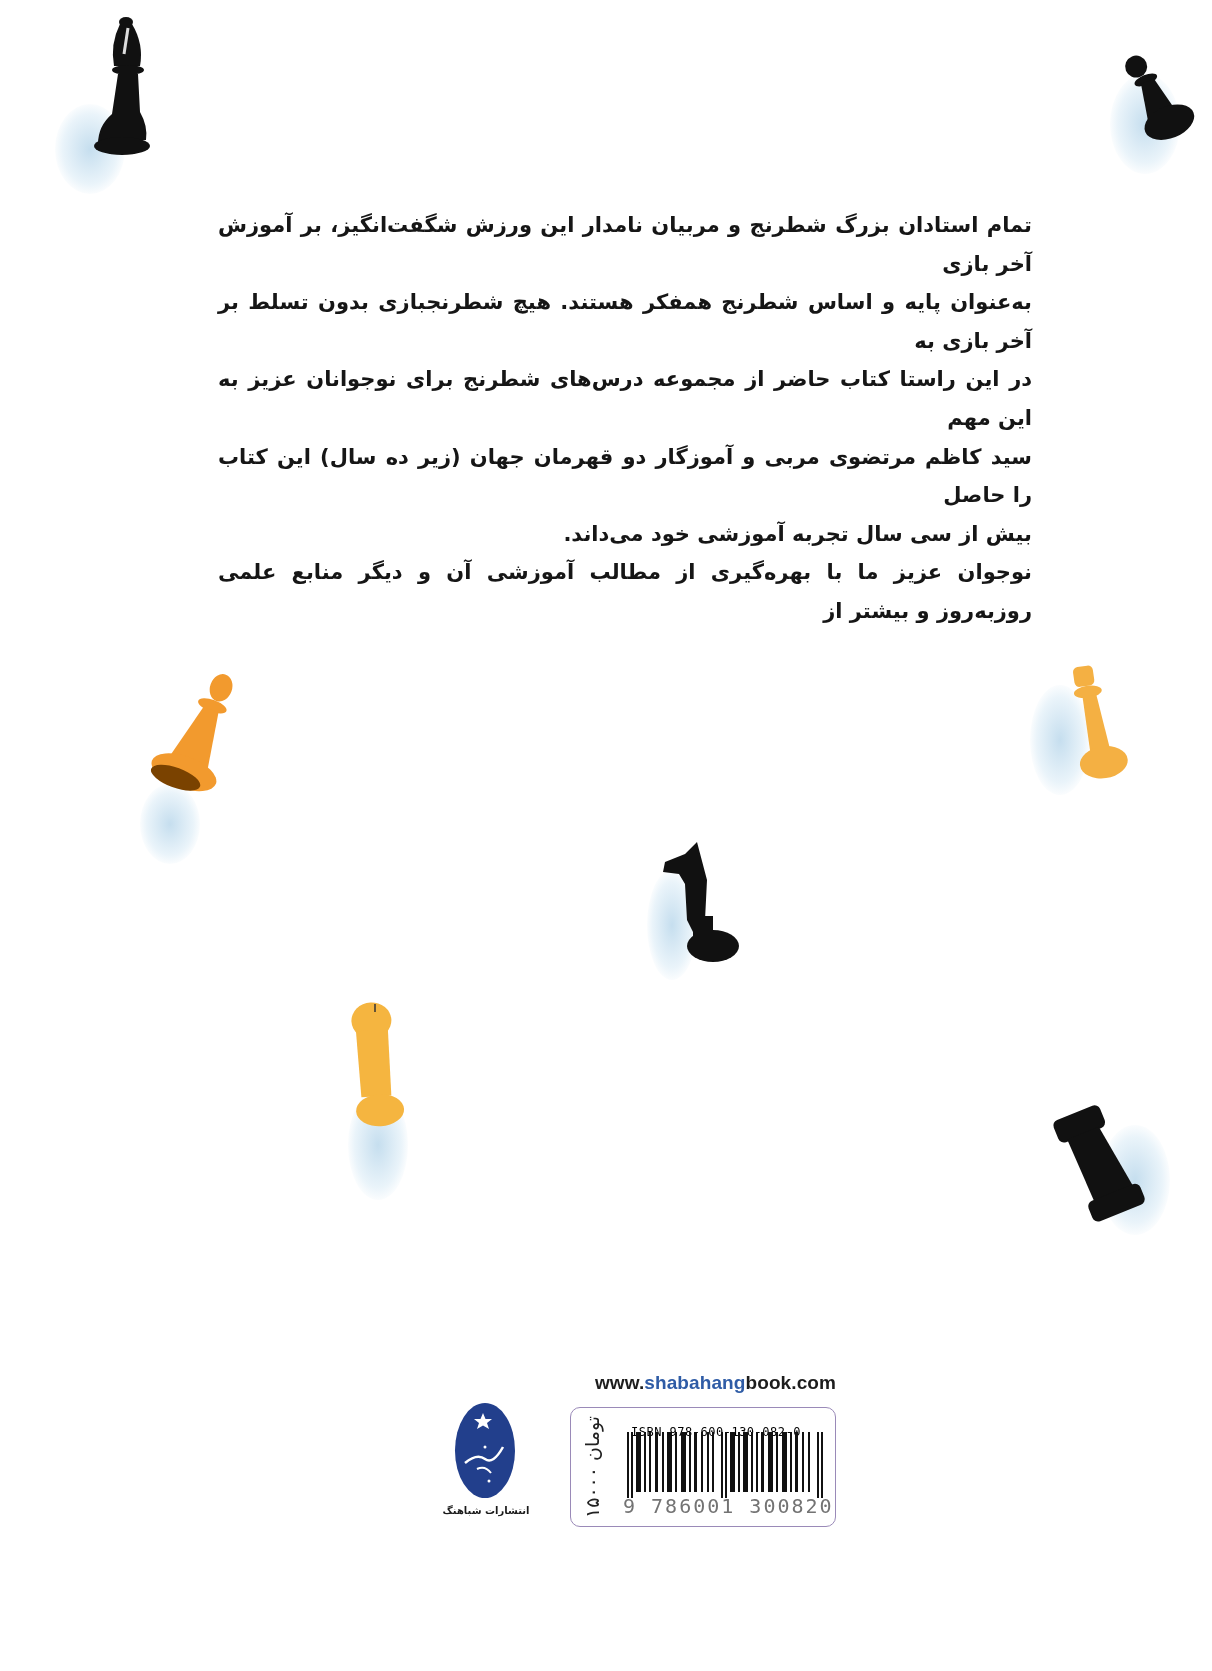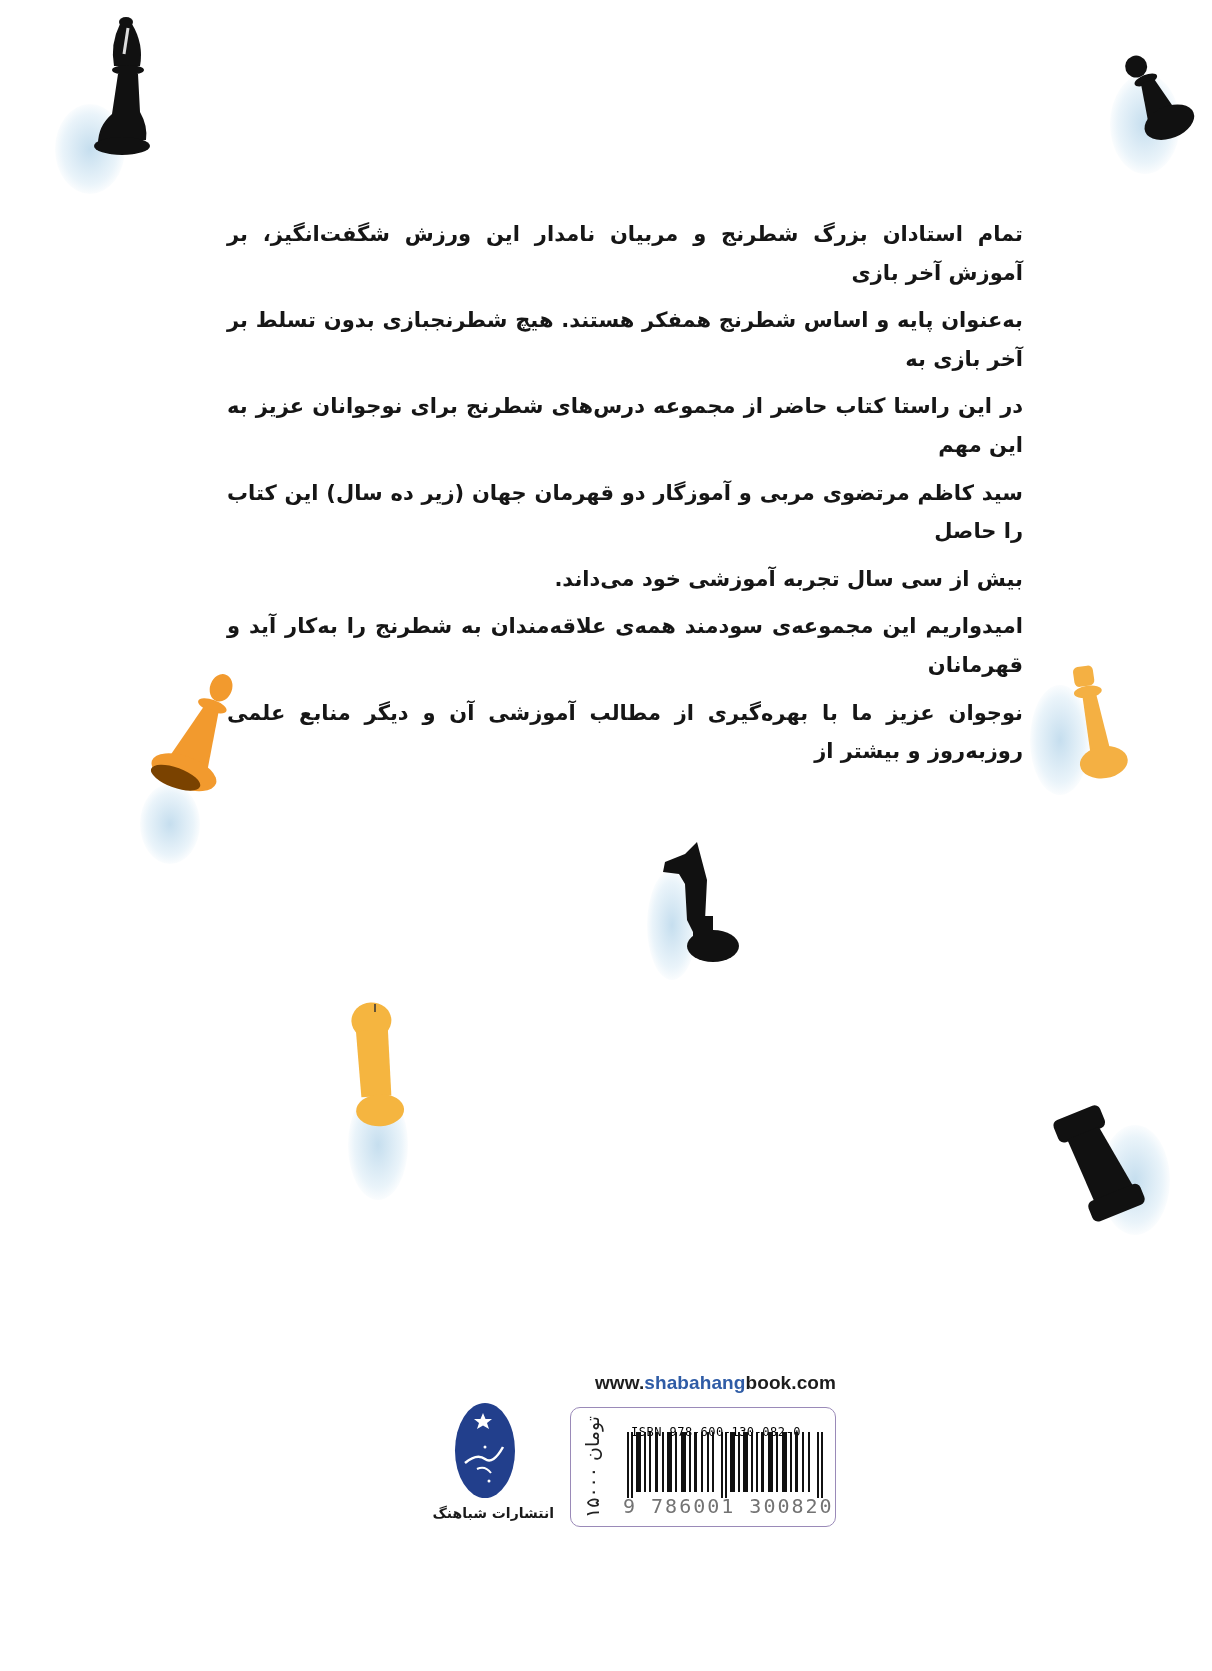--- a/index.html
+++ b/index.html
@@ -11,21 +11,21 @@
   .piece { position: absolute; }
   .shadow {
     position: absolute; border-radius: 50%;
     background: radial-gradient(ellipse at center, rgba(150,195,225,0.55) 0%, rgba(170,210,235,0.25) 55%, rgba(255,255,255,0) 75%);
   }
   .blurb {
     position: absolute; left: 218px; top: 206px; width: 814px;
     direction: rtl; text-align: justify; text-align-last: right;
     color: #161616; font-weight: bold; font-size: 21px; line-height: 38.6px;
   }
-  .blurb p { margin: 9px; }
+  .blurb p { margin: 0; }
   .url {
     position: absolute; left: 574px; top: 1372px; width: 262px;
     font-family: "Liberation Sans", sans-serif; font-weight: bold; font-size: 19px;
     color: #1d1d1d; white-space: nowrap; letter-spacing: 0.1px; text-align: right;
   }
   .url .mid { color: #2f5ca6; }
   .barcode-box {
     position: absolute; left: 570px; top: 1407px; width: 264px; height: 118px;
     border: 1px solid #9a8ab8; border-radius: 10px; background: #fff;
   }
@@ -42,22 +42,22 @@
   .bars { position: absolute; left: 56px; top: 24px; width: 196px; height: 66px; }
   .ean {
     position: absolute; left: 52px; top: 86px;
     font-family: "DejaVu Sans Mono", monospace; font-size: 20px; color: #737373; letter-spacing: 2px;
   }
   .logo {
     position: absolute; left: 455px; top: 1403px; width: 60px; height: 95px;
     border-radius: 50%; background: #223f8c;
   }
   .publisher {
-    position: absolute; left: 418px; top: 1505px; width: 136px; 
-    direction: rtl; font-weight: bold; font-size: 14px; color: #1a1a1a;
+    position: absolute; left: 418px; top: 1505px; width: 136px; text-align: center;
+    direction: rtl; font-weight: bold; font-size: 10px; color: #1a1a1a;
   }
 </style>
 </head>
 <body>
 
 <div class="piece" style="left:70px;top:14px;width:100px;height:160px;">
   <div class="shadow" style="left:-15px;top:90px;width:70px;height:90px;"></div>
   <svg width="100" height="160" viewBox="0 0 100 160" style="position:absolute;left:0;top:0">
     <g fill="#111">
       <ellipse cx="56" cy="8" rx="7" ry="5"></ellipse>
@@ -140,21 +140,20 @@
     </g>
   </svg>
 </div>
 
 <div class="blurb">
   <p>تمام استادان بزرگ شطرنج و مربیان نامدار این ورزش شگفت‌انگیز،  بر آموزش آخر بازی</p>
   <p>به‌عنوان پایه و اساس شطرنج همفکر هستند.  هیچ شطرنجبازی بدون تسلط بر آخر بازی به</p>
   <p>در این راستا کتاب حاضر از مجموعه درس‌های شطرنج برای نوجوانان عزیز به این مهم</p>
   <p>سید کاظم مرتضوی مربی و آموزگار دو قهرمان جهان (زیر ده سال) این کتاب را حاصل</p>
   <p>بیش از سی سال تجربه آموزشی خود می‌داند.</p>
-  <p>امیدواریم این مجموعه‌ی سودمند همه‌ی علاقه‌مندان به شطرنج را به‌کار آید و قهرمانان</p>
   <p>نوجوان عزیز ما با بهره‌گیری از مطالب آموزشی آن و دیگر منابع علمی روزبه‌روز و بیشتر از</p>
 </div>
 
 <div class="url">
   <span>www.</span><span class="mid">shabahang</span><span>book.com</span>
 </div>
 
 <div class="barcode-box">
   <div class="price">۱۵۰۰۰ تومان</div>
   <div class="isbn-text">ISBN 978-600-130-082-0</div>

